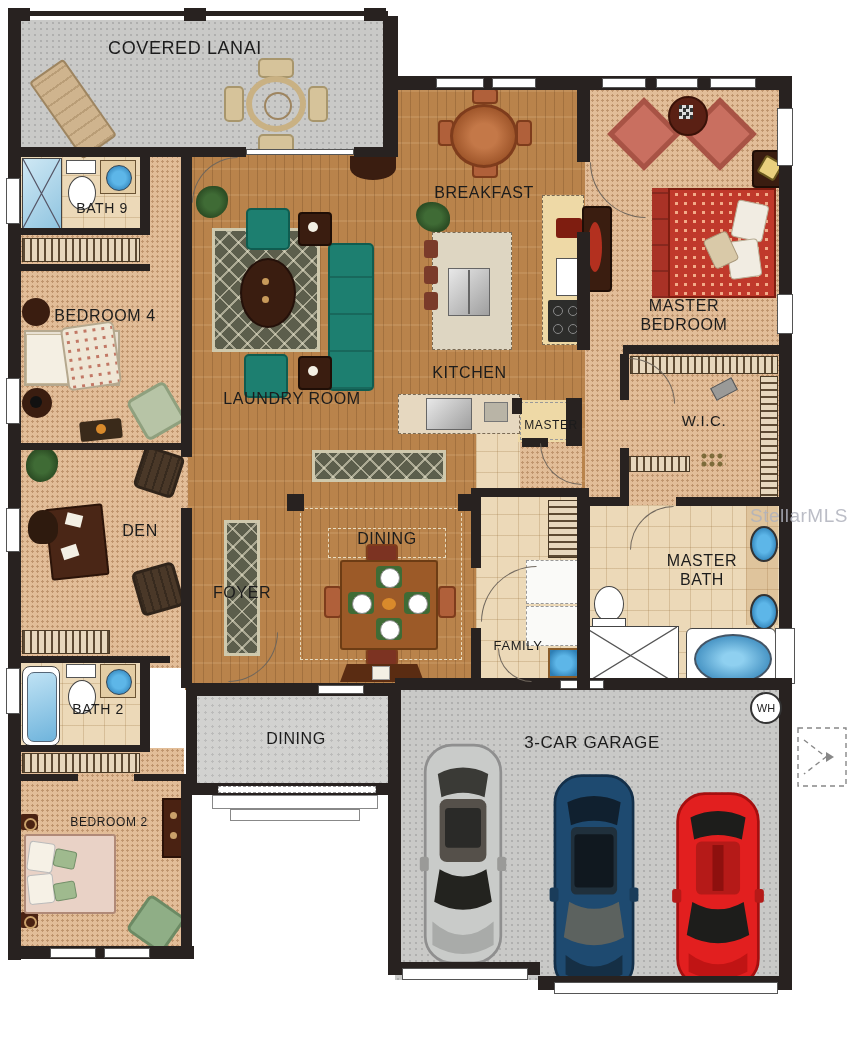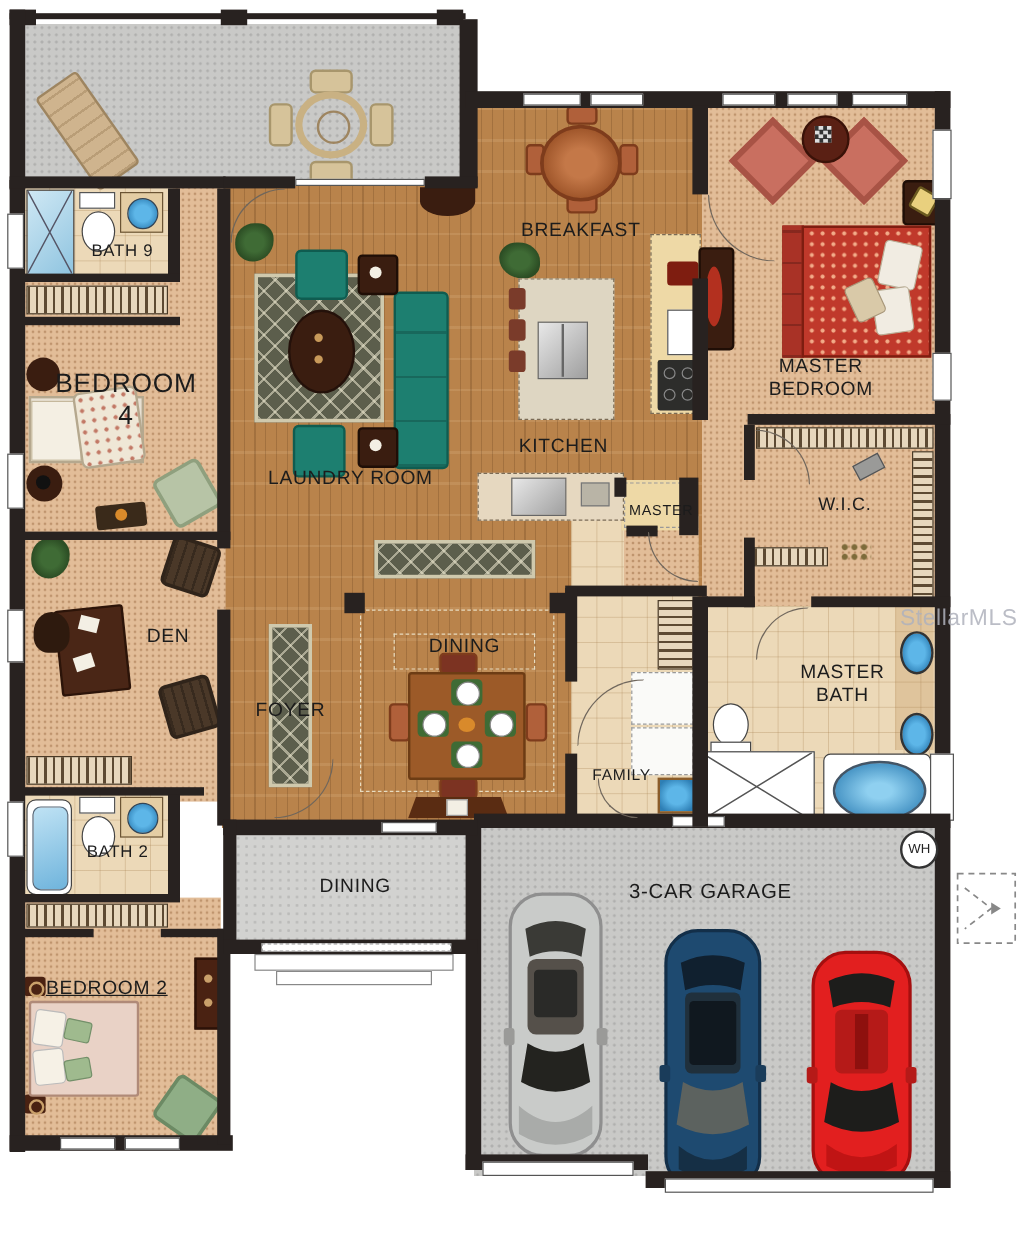--- a/index.html
+++ b/index.html
@@ -370,25 +370,26 @@
 
   <div class="arc" style="left:192px;top:157px;width:46px;height:46px;border-color:#6f665c transparent transparent #6f665c;border-radius:100% 0 0 0;"></div>
   <div class="arc" style="left:590px;top:162px;width:56px;height:56px;border-color:transparent transparent #6f665c #6f665c;border-radius:0 0 0 100%;"></div>
   <div class="arc" style="left:629px;top:358px;width:46px;height:46px;border-color:#6f665c #6f665c transparent transparent;border-radius:0 100% 0 0;"></div>
   <div class="arc" style="left:630px;top:506px;width:44px;height:44px;border-color:#6f665c transparent transparent #6f665c;border-radius:100% 0 0 0;"></div>
   <div class="arc" style="left:540px;top:443px;width:42px;height:42px;border-color:transparent transparent #6f665c #6f665c;border-radius:0 0 0 100%;"></div>
   <div class="arc" style="left:481px;top:566px;width:56px;height:56px;border-color:#6f665c transparent transparent #6f665c;border-radius:100% 0 0 0;"></div>
   <div class="arc" style="left:228px;top:632px;width:50px;height:50px;border-color:transparent #6f665c #6f665c transparent;border-radius:0 0 100% 0;"></div>
   <div class="arc" style="left:498px;top:648px;width:34px;height:34px;border-color:transparent transparent #6f665c #6f665c;border-radius:0 0 0 100%;"></div>
 
+  <div class="lbl" style="left:100px;top:38px;width:170px;font-size:18px;">COVERED LANAI</div>
   <div class="lbl" style="left:62px;top:200px;width:80px;font-size:14px;">BATH 9</div>
-  <div class="lbl" style="left:40px;top:307px;width:130px;font-size:22px;">BEDROOM 4</div>
+  <div class="lbl" style="left:40px;top:307px;width:130px;font-size:16px;">BEDROOM 4</div>
   <div class="lbl" style="left:105px;top:522px;width:70px;font-size:16px;">DEN</div>
   <div class="lbl" style="left:58px;top:701px;width:80px;font-size:14px;">BATH 2</div>
-  <div class="lbl" style="left:24px;top:815px;width:130px;font-size:16px;text-decoration:underline;">BEDROOM 2</div>
+  <div class="lbl" style="left:44px;top:815px;width:130px;font-size:12px;">BEDROOM 2</div>
   <div class="lbl" style="left:222px;top:390px;width:140px;font-size:16px;">LAUNDRY ROOM</div>
   <div class="lbl" style="left:424px;top:184px;width:120px;font-size:16px;">BREAKFAST</div>
   <div class="lbl" style="left:422px;top:364px;width:95px;font-size:16px;">KITCHEN</div>
   <div class="lbl" style="left:524px;top:418px;width:54px;font-size:12px;">MASTER</div>
   <div class="lbl" style="left:628px;top:297px;width:112px;font-size:16px;">MASTER
 BEDROOM</div>
   <div class="lbl" style="left:672px;top:412px;width:64px;font-size:15px;">W.I.C.</div>
   <div class="lbl" style="left:654px;top:552px;width:96px;font-size:16px;">MASTER
 BATH</div>
   <div class="lbl" style="left:478px;top:638px;width:80px;font-size:13px;">FAMILY</div>

